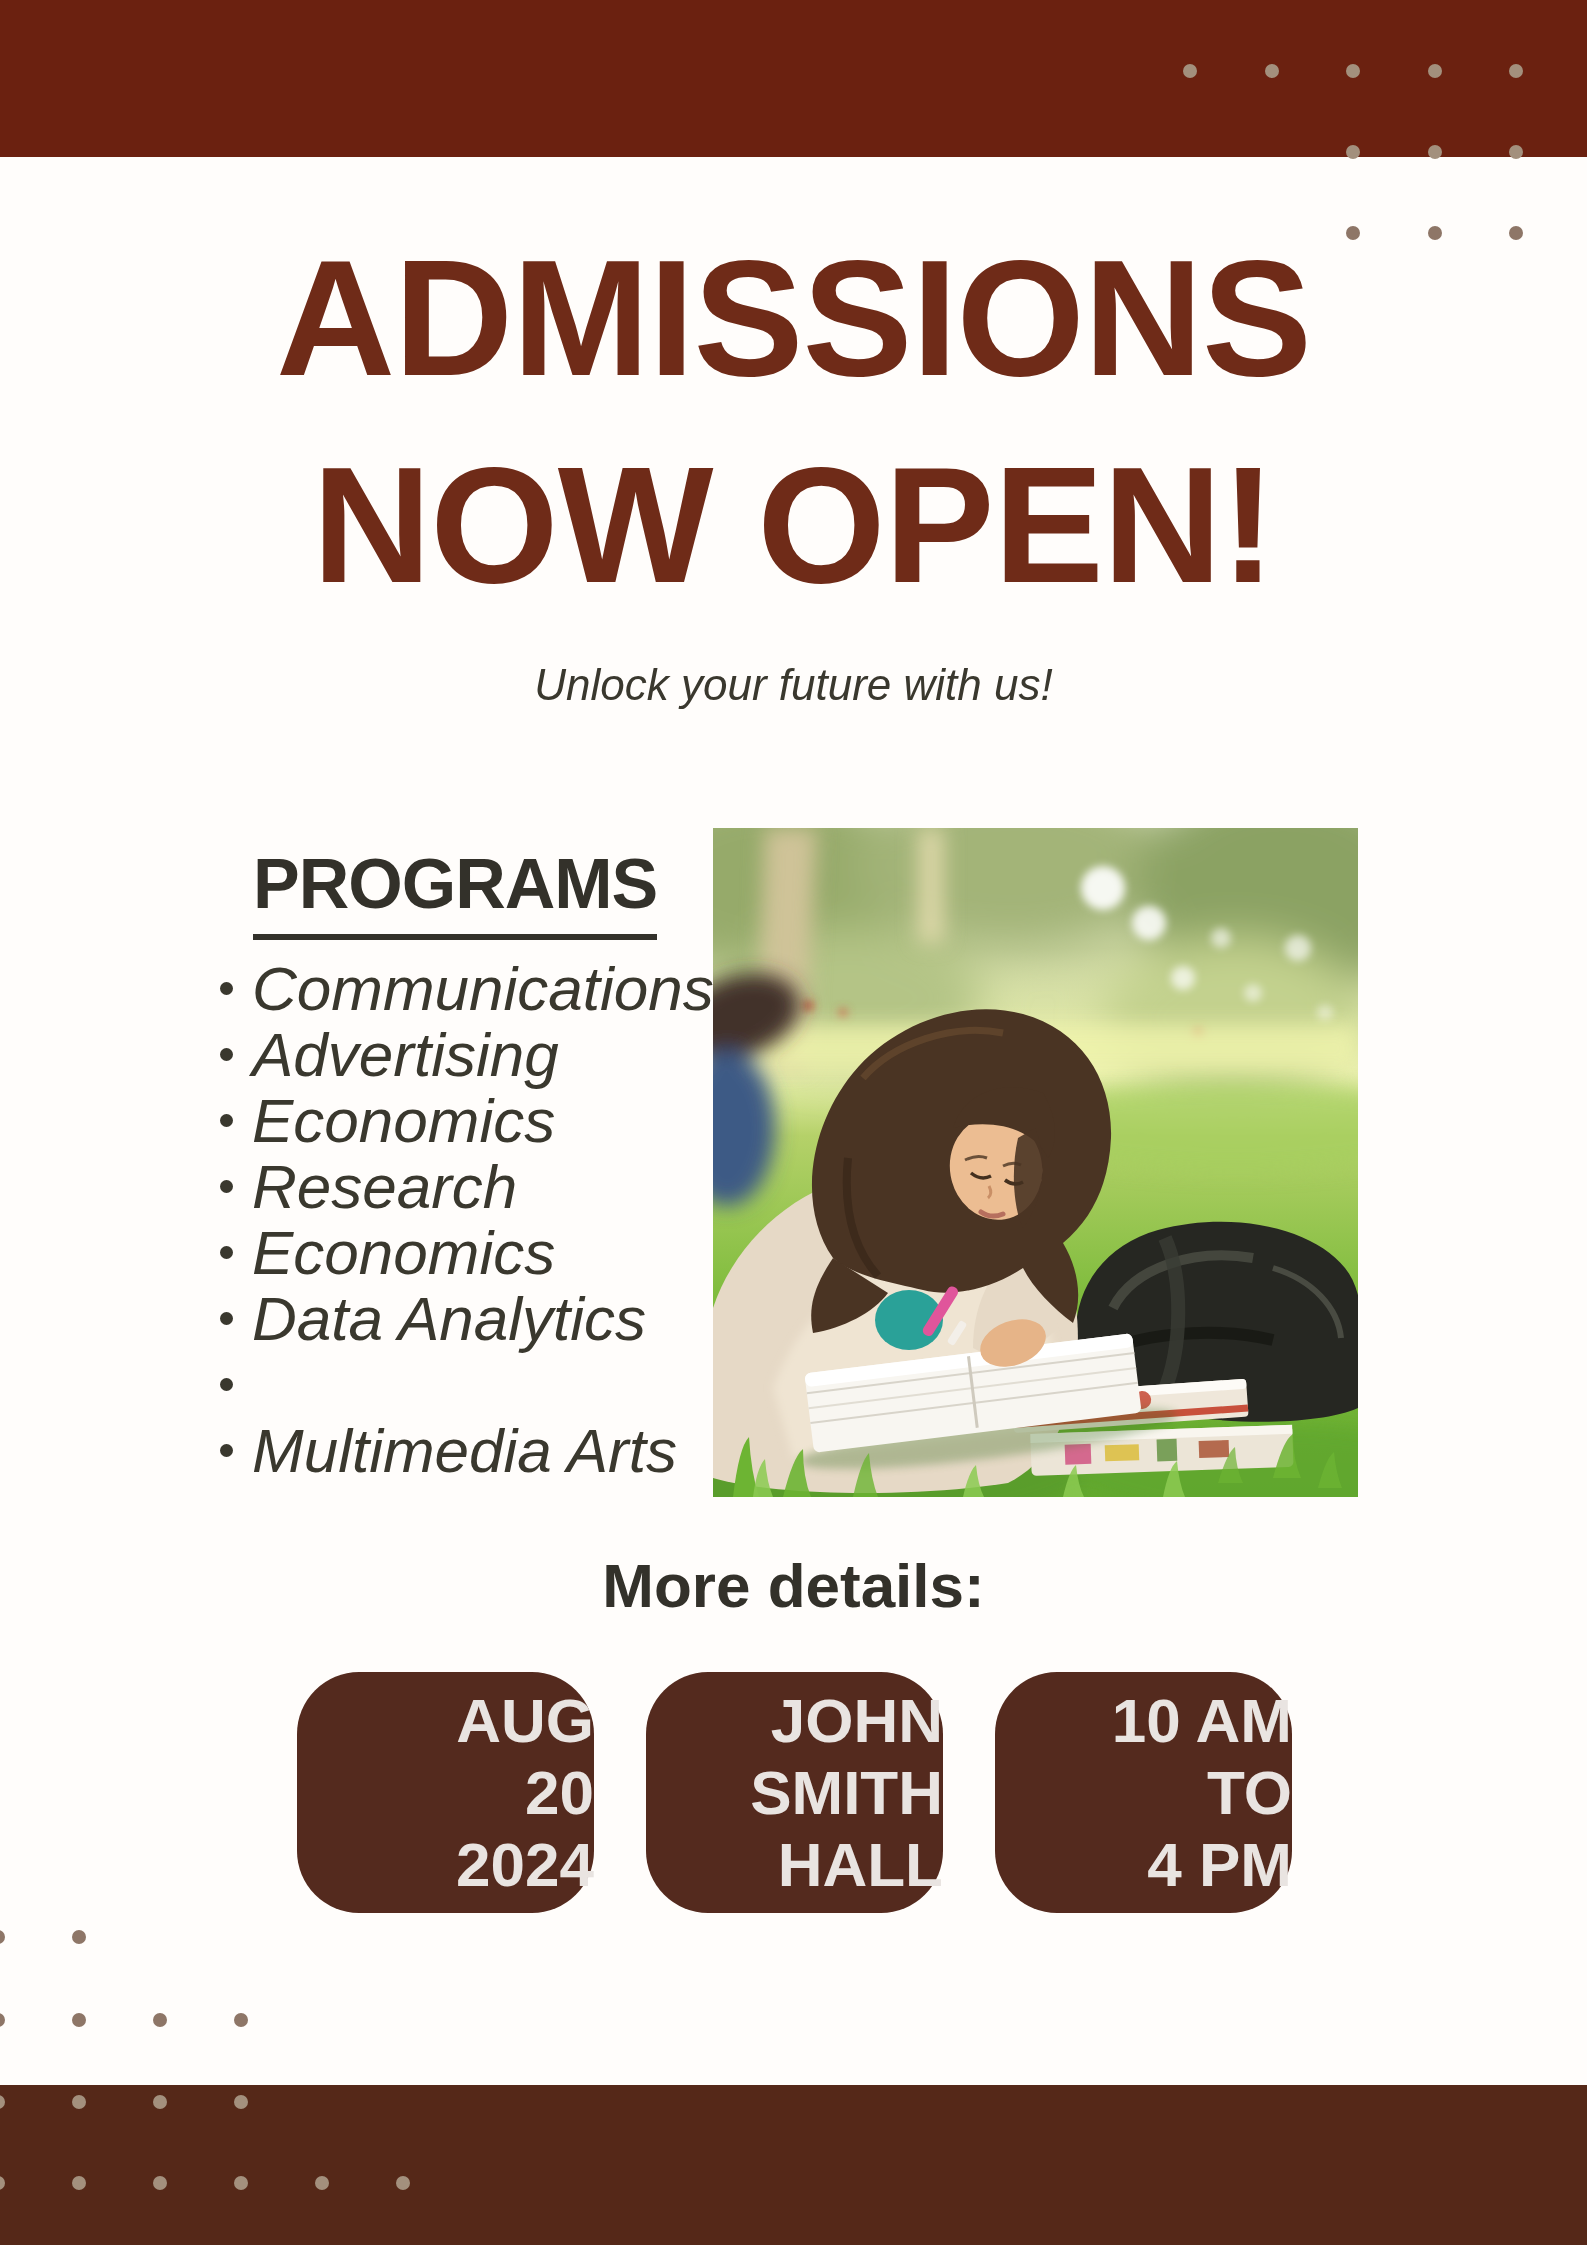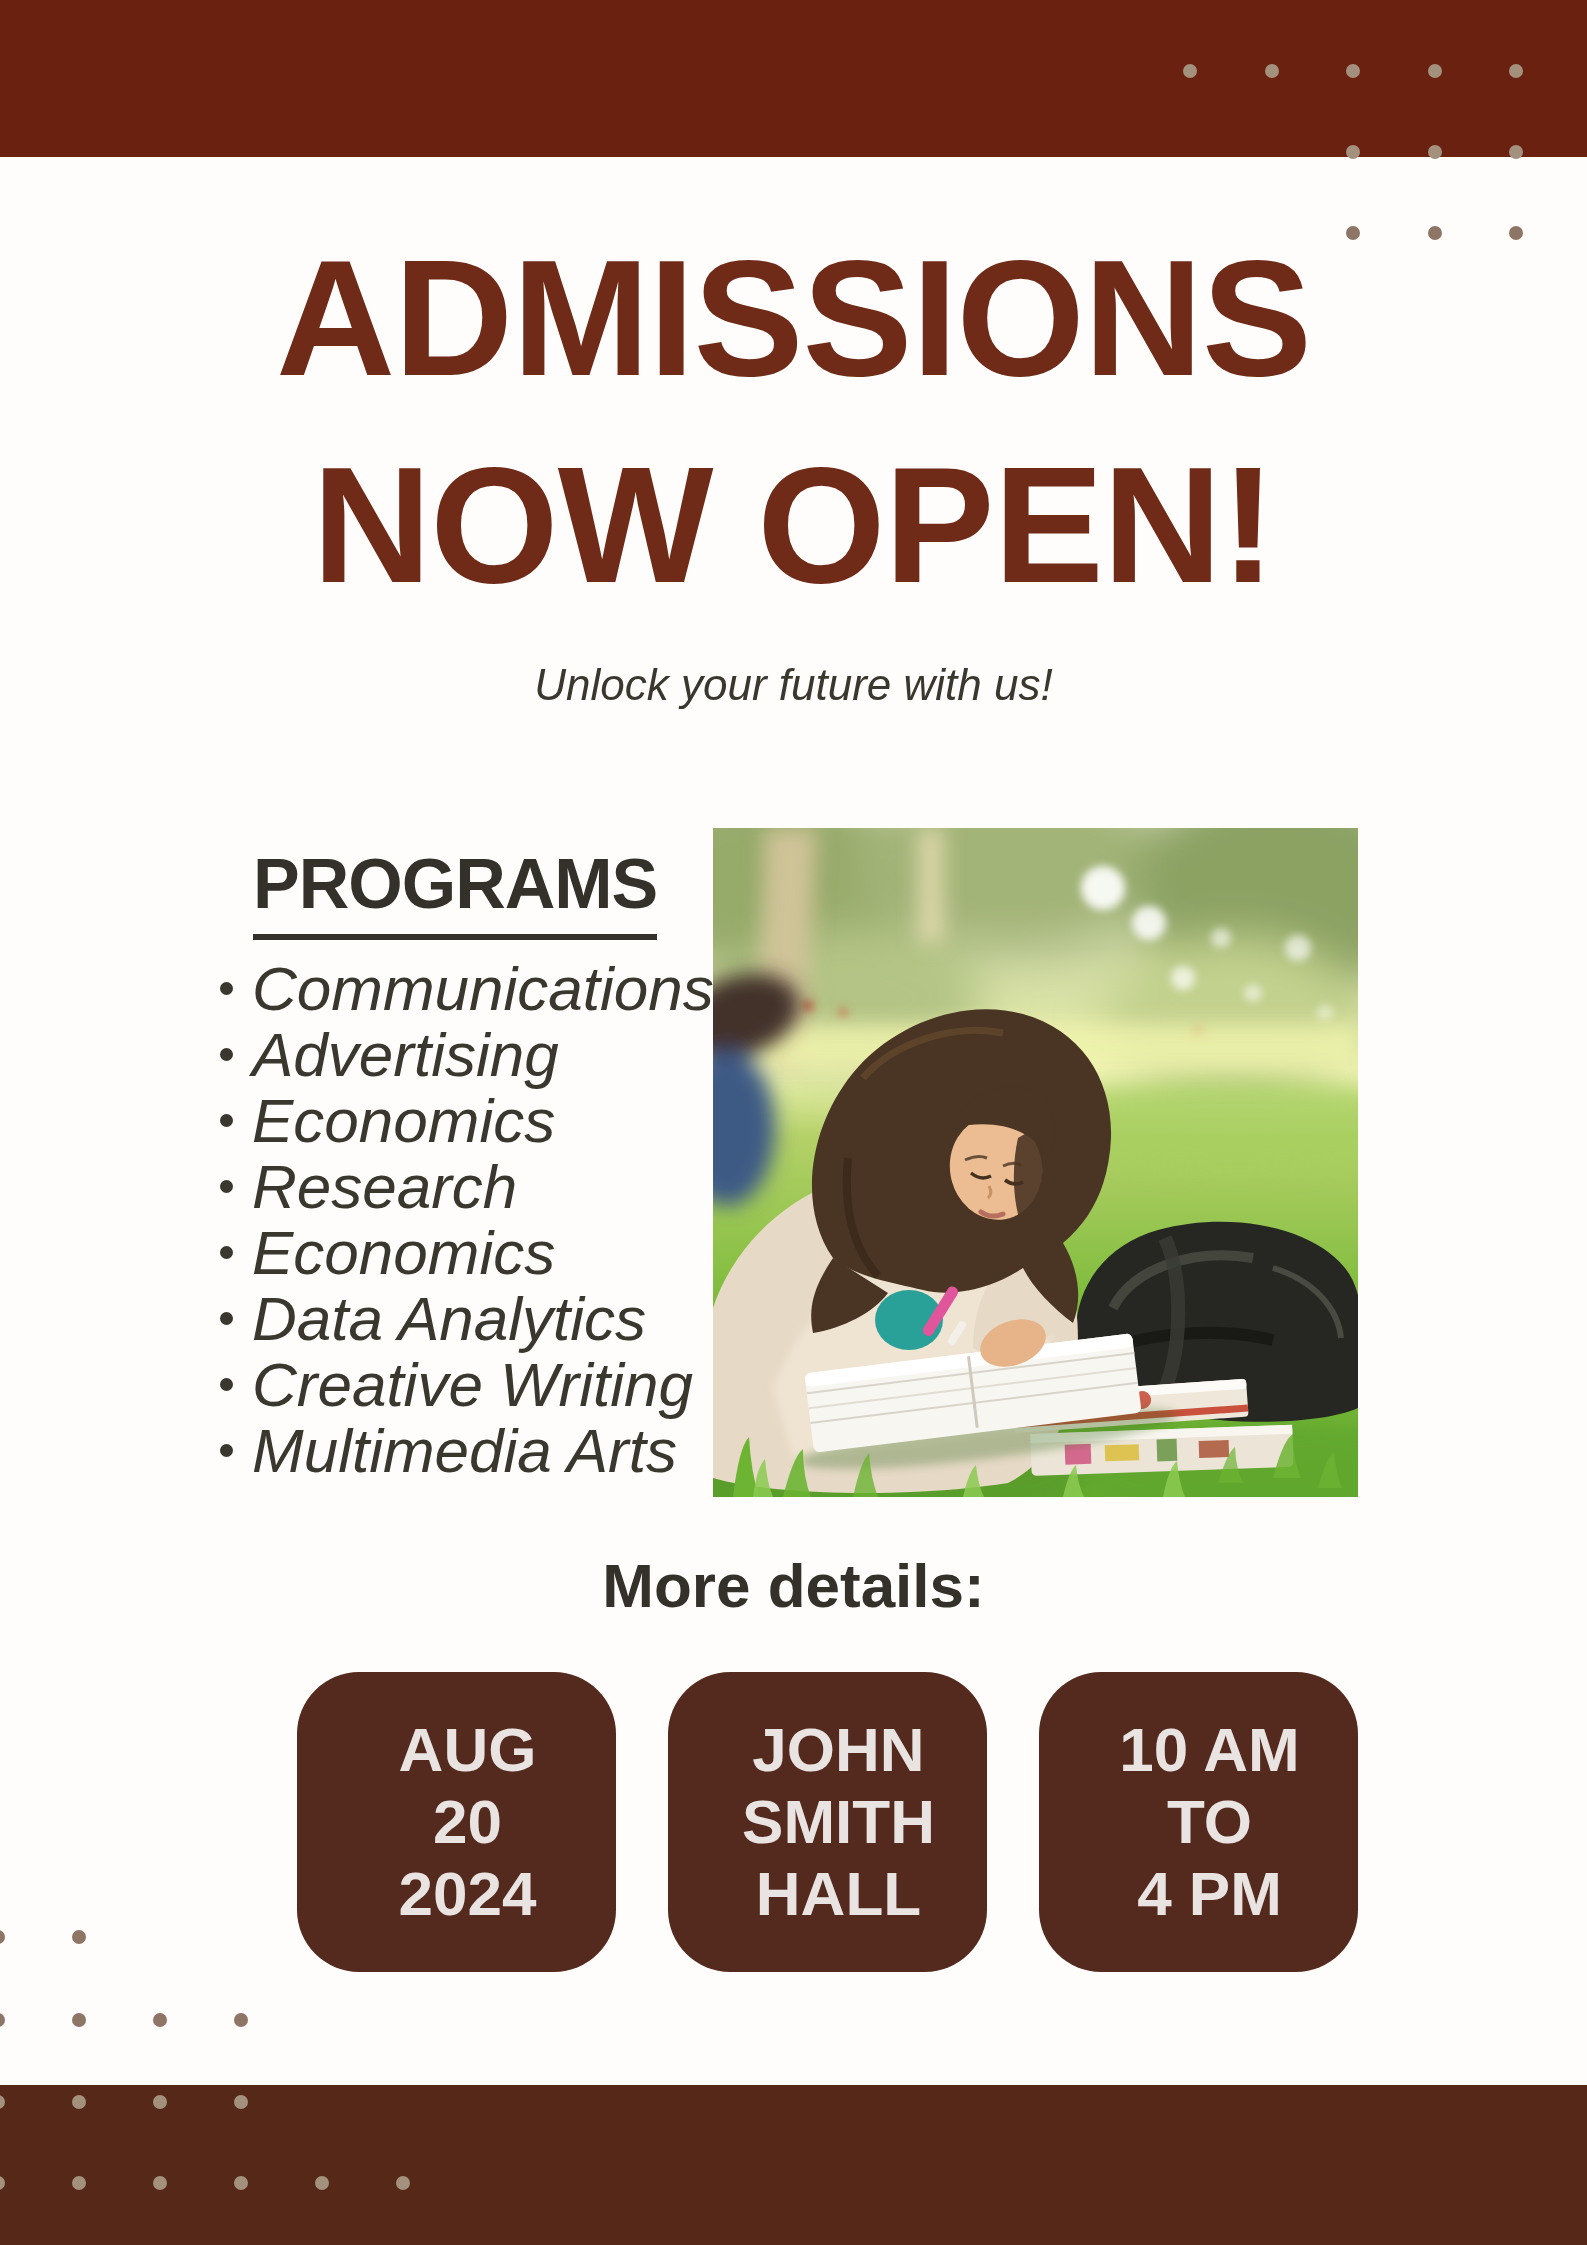--- a/index.html
+++ b/index.html
@@ -42,24 +42,24 @@
   .photo{position:absolute;left:713px;top:828px;width:645px;height:669px;margin:0;}
   .photo svg{display:block;width:100%;height:100%;}
 
   .more-details{
     position:absolute;left:0;top:1556px;width:100%;margin:0;text-align:center;
     font-size:62px;line-height:60px;font-weight:800;color:var(--heading,#33312a);
   }
 
   .cards{position:absolute;left:297px;top:1672px;display:flex;gap:52px;}
   .card{
-    width:297px;height:300px;border-radius:62px;
+    width:297px;height:241px;border-radius:62px;
     background:var(--card-bg,#542a1e);color:var(--card-text,#e9e4e1);
-    display:flex;flex-direction:column;align-items:center;justify-content:center;
-    font-weight:800;font-size:62px;line-height:72px;text-align:center;padding-left:22px;
+    display:flex;flex-direction:column;align-items:flex-end;justify-content:center;
+    font-weight:800;font-size:62px;line-height:72px;text-align:center;
   }
   .card span{display:block;}
 </style>
 </head>
 <body>
 
 <div class="page">
 
   <div class="top-bar"></div>
   <div class="bottom-bar"></div>
@@ -122,21 +122,20 @@
     <li>
         <span class="bullet"></span>
         <span>Economics</span>
       </li>
     <li>
         <span class="bullet"></span>
         <span>Data Analytics</span>
       </li>
     <li>
         <span class="bullet"></span>
-        <span>Creative Writing</span>
       </li>
     <li>
         <span class="bullet"></span>
         <span>Multimedia Arts</span>
       </li>
   </ul>
 
   <figure class="photo" aria-label="Student lying on a sunny campus lawn writing in a notebook with a pink pen, next to a black backpack and a stack of books">
     <svg viewBox="0 0 645 669" preserveAspectRatio="none" role="img">
       <defs>

